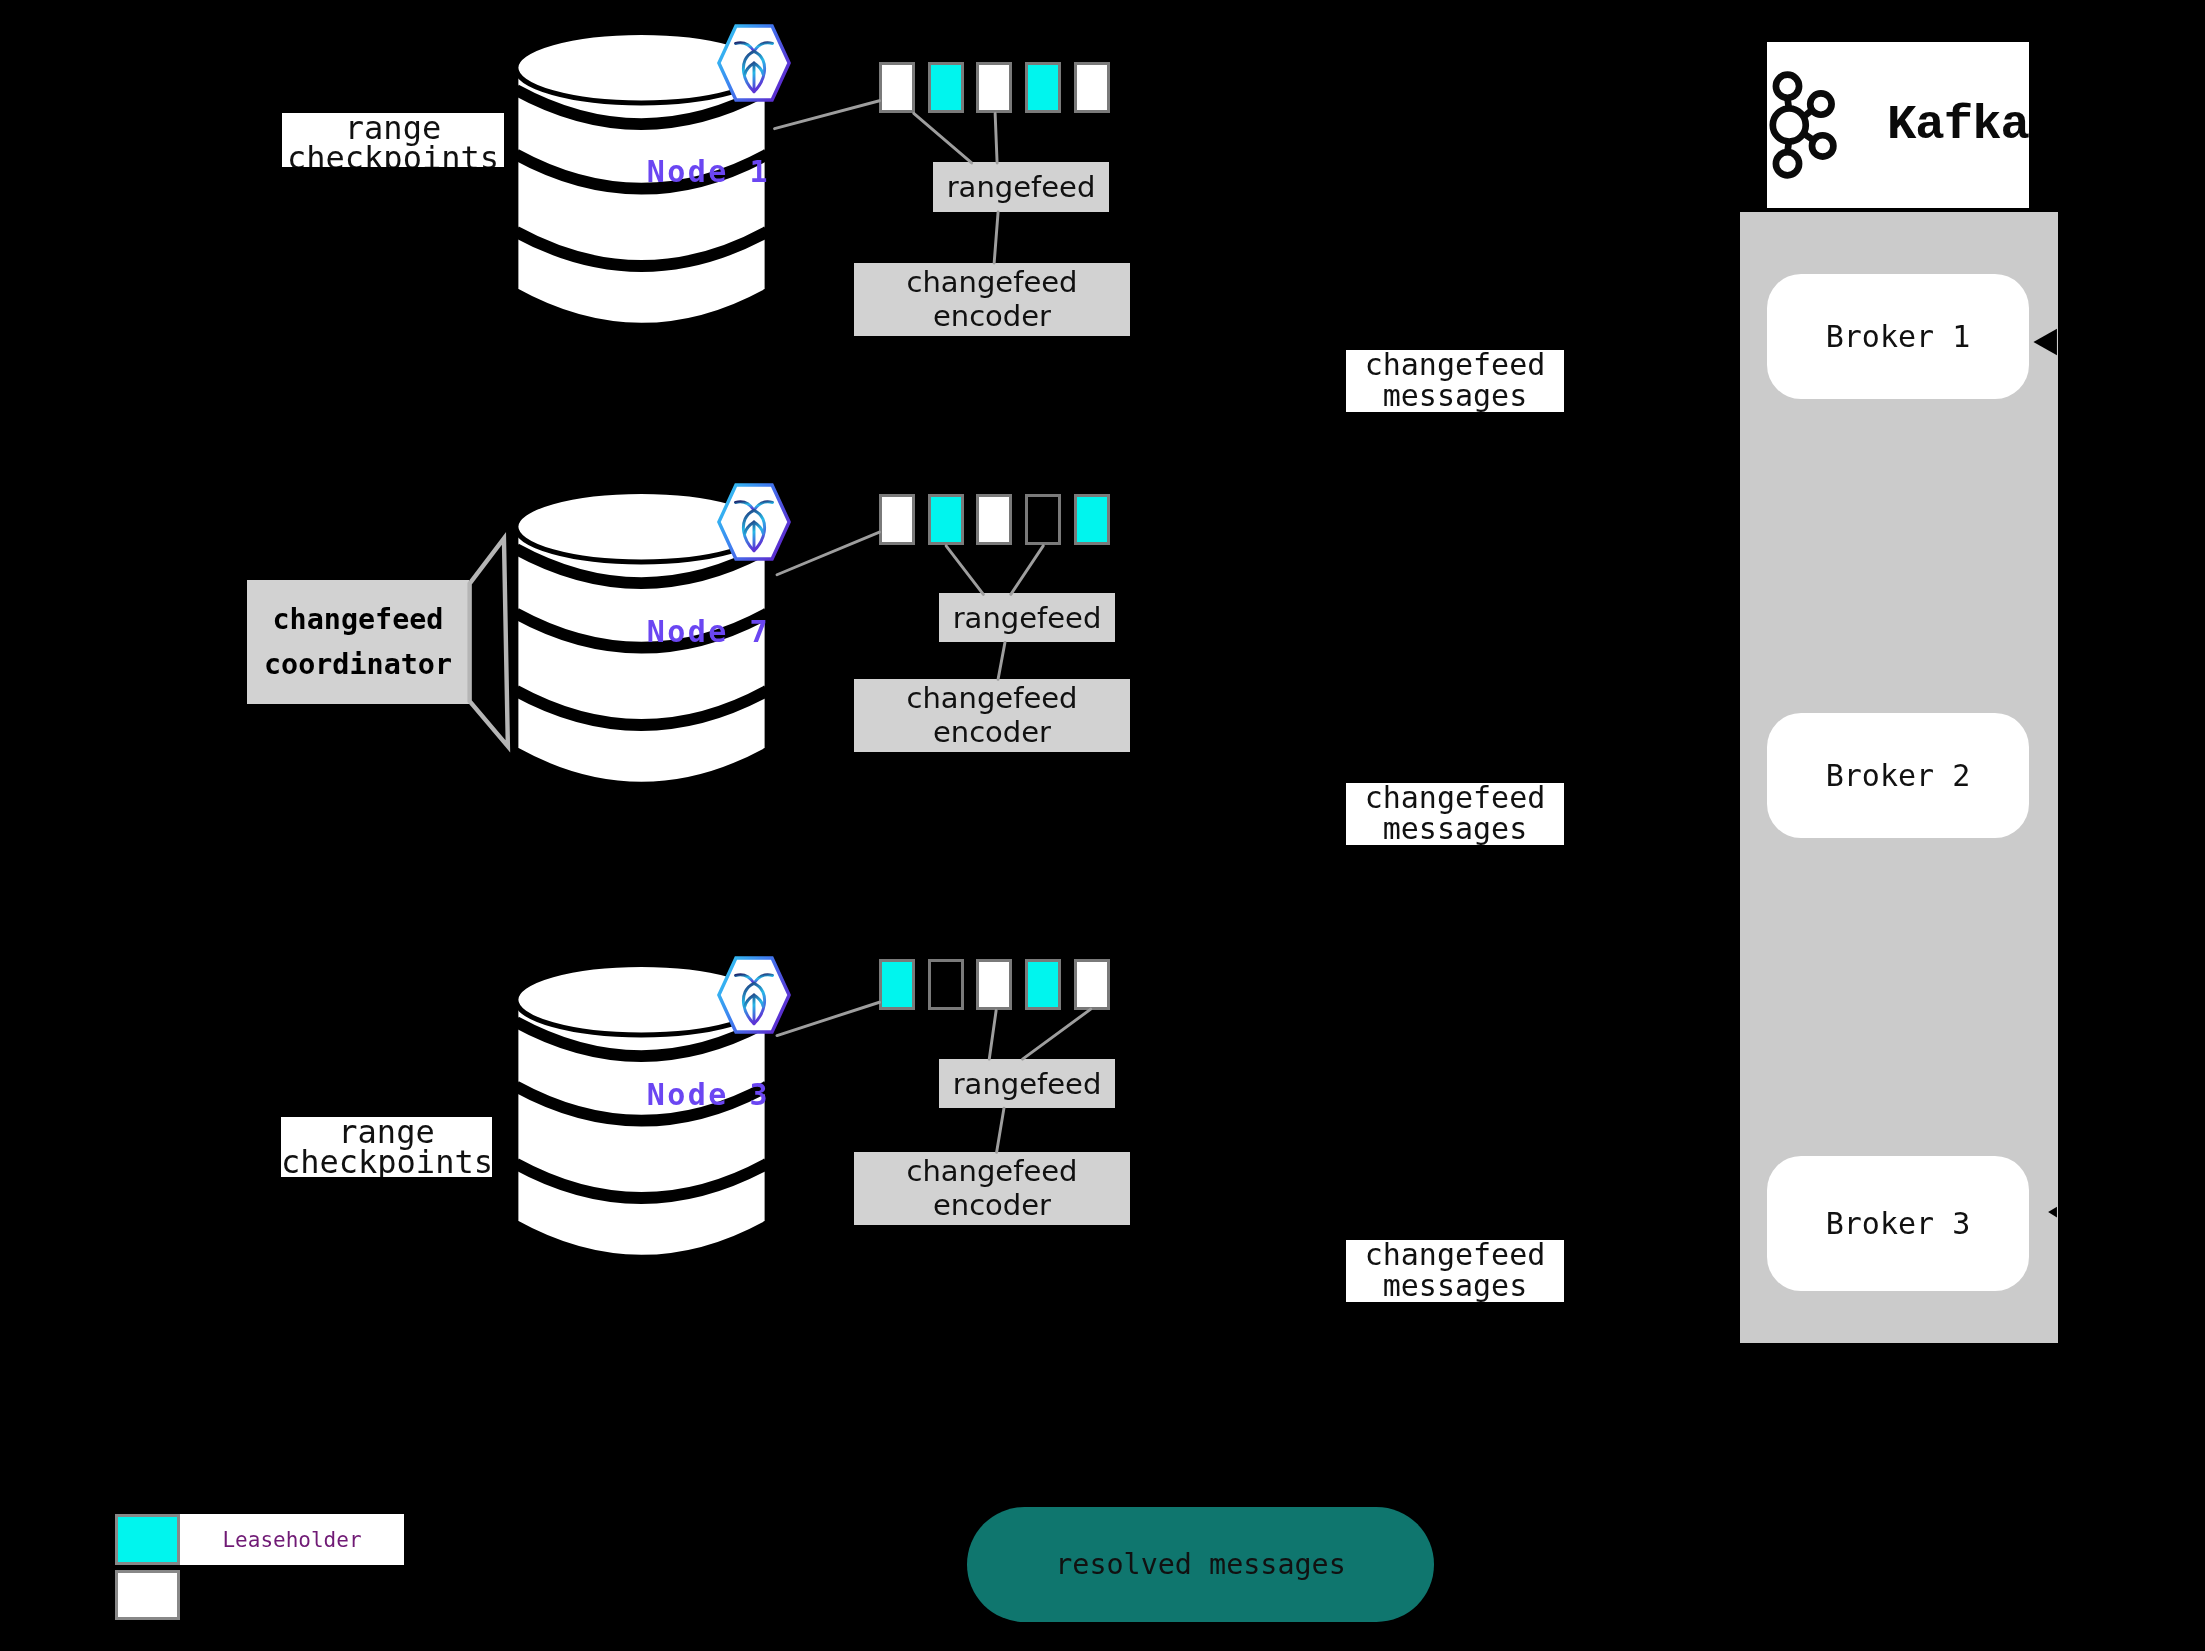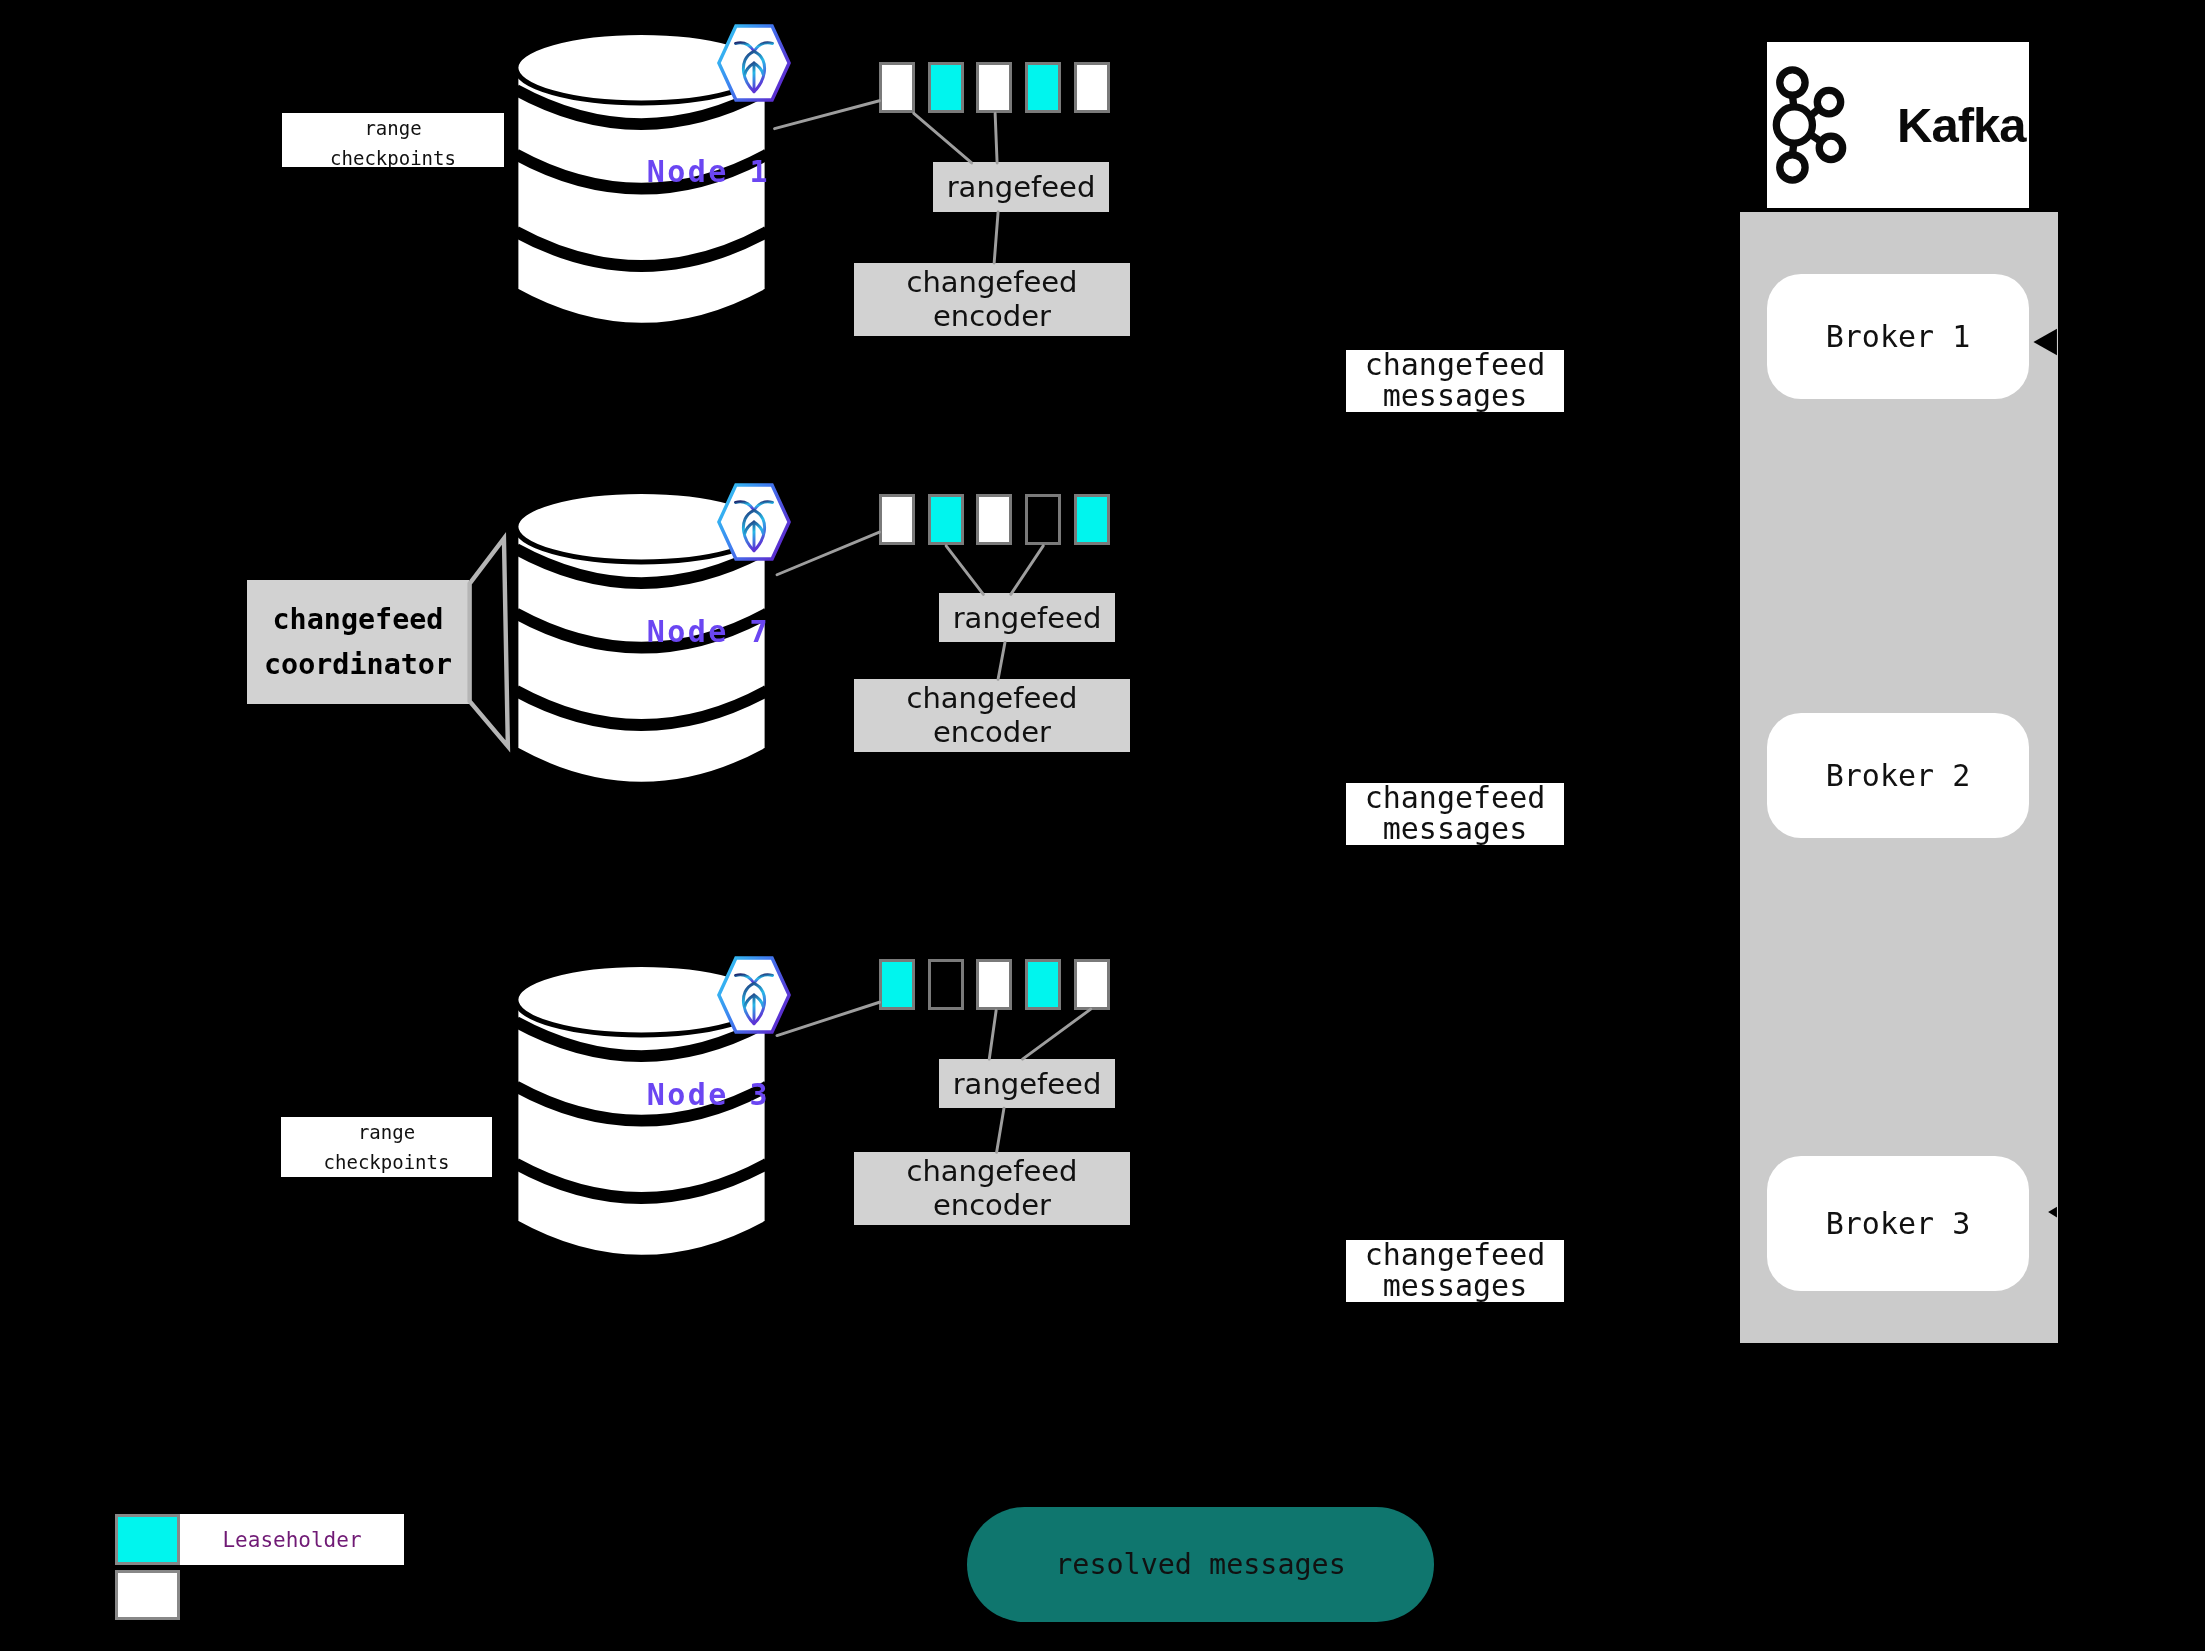--- a/index.html
+++ b/index.html
@@ -13,32 +13,32 @@
            font-family:"DejaVu Sans", sans-serif;}
   .prewrap{white-space:pre-line;}
   .center-flex{display:flex;align-items:center;justify-content:center;}
   .node-label{color:#6b46f2;font-weight:bold;font-size:30px;letter-spacing:2.5px;
               text-align:right;font-family:"DejaVu Sans Mono", monospace;margin-top:24px;}
   .range-row{display:flex;gap:12.7px;}
   .range-box{width:36px;height:51px;border:3.4px solid #7a7a7a;box-sizing:border-box;}
   .rf-box{font-size:29px;margin-left:24px;}
   .enc-box{font-size:29px;line-height:1.15;}
   .msg-label{font-size:30px;line-height:1.02;overflow:hidden;}
-  .chk-label{font-size:19px;line-height:30px;overflow:hidden;}
+  .chk-label{font-size:32px;line-height:30px;overflow:hidden;}
   .coord-box{background:#d2d2d2;color:#000;font-weight:bold;font-size:28.4px;line-height:1.6;
              font-family:"DejaVu Sans Mono", monospace;text-align:center;}
   .kafka-container{background:#cbcbcb;}
   .broker{background:#fff;border-radius:34px;color:#111;font-size:30px;
           font-family:"DejaVu Sans Mono", monospace;}
   .resolved{background:#0f766e;border-radius:59px;color:#111;font-size:28.4px;
             font-family:"DejaVu Sans Mono", monospace;}
   .legend-swatch{border:3.9px solid #888;box-sizing:border-box;}
   .legend-label{background:#fff;color:#701a75;font-size:21px;
                 font-family:"DejaVu Sans Mono", monospace;}
-  .kafka-word{font-family:Liberation Sans, sans-serif;font-weight:bold;
+  .kafka-word{font-family:Liberation Mono, monospace;font-weight:bold;
               font-size:49px;color:#0a0a0a;letter-spacing:-1px;margin-left:36px;}
   svg{display:block;}
 </style>
 </head>
 <body>
 
 <div id="canvas">
 
   <svg width="0" height="0" style="position:absolute" aria-hidden="true">
     <defs>

